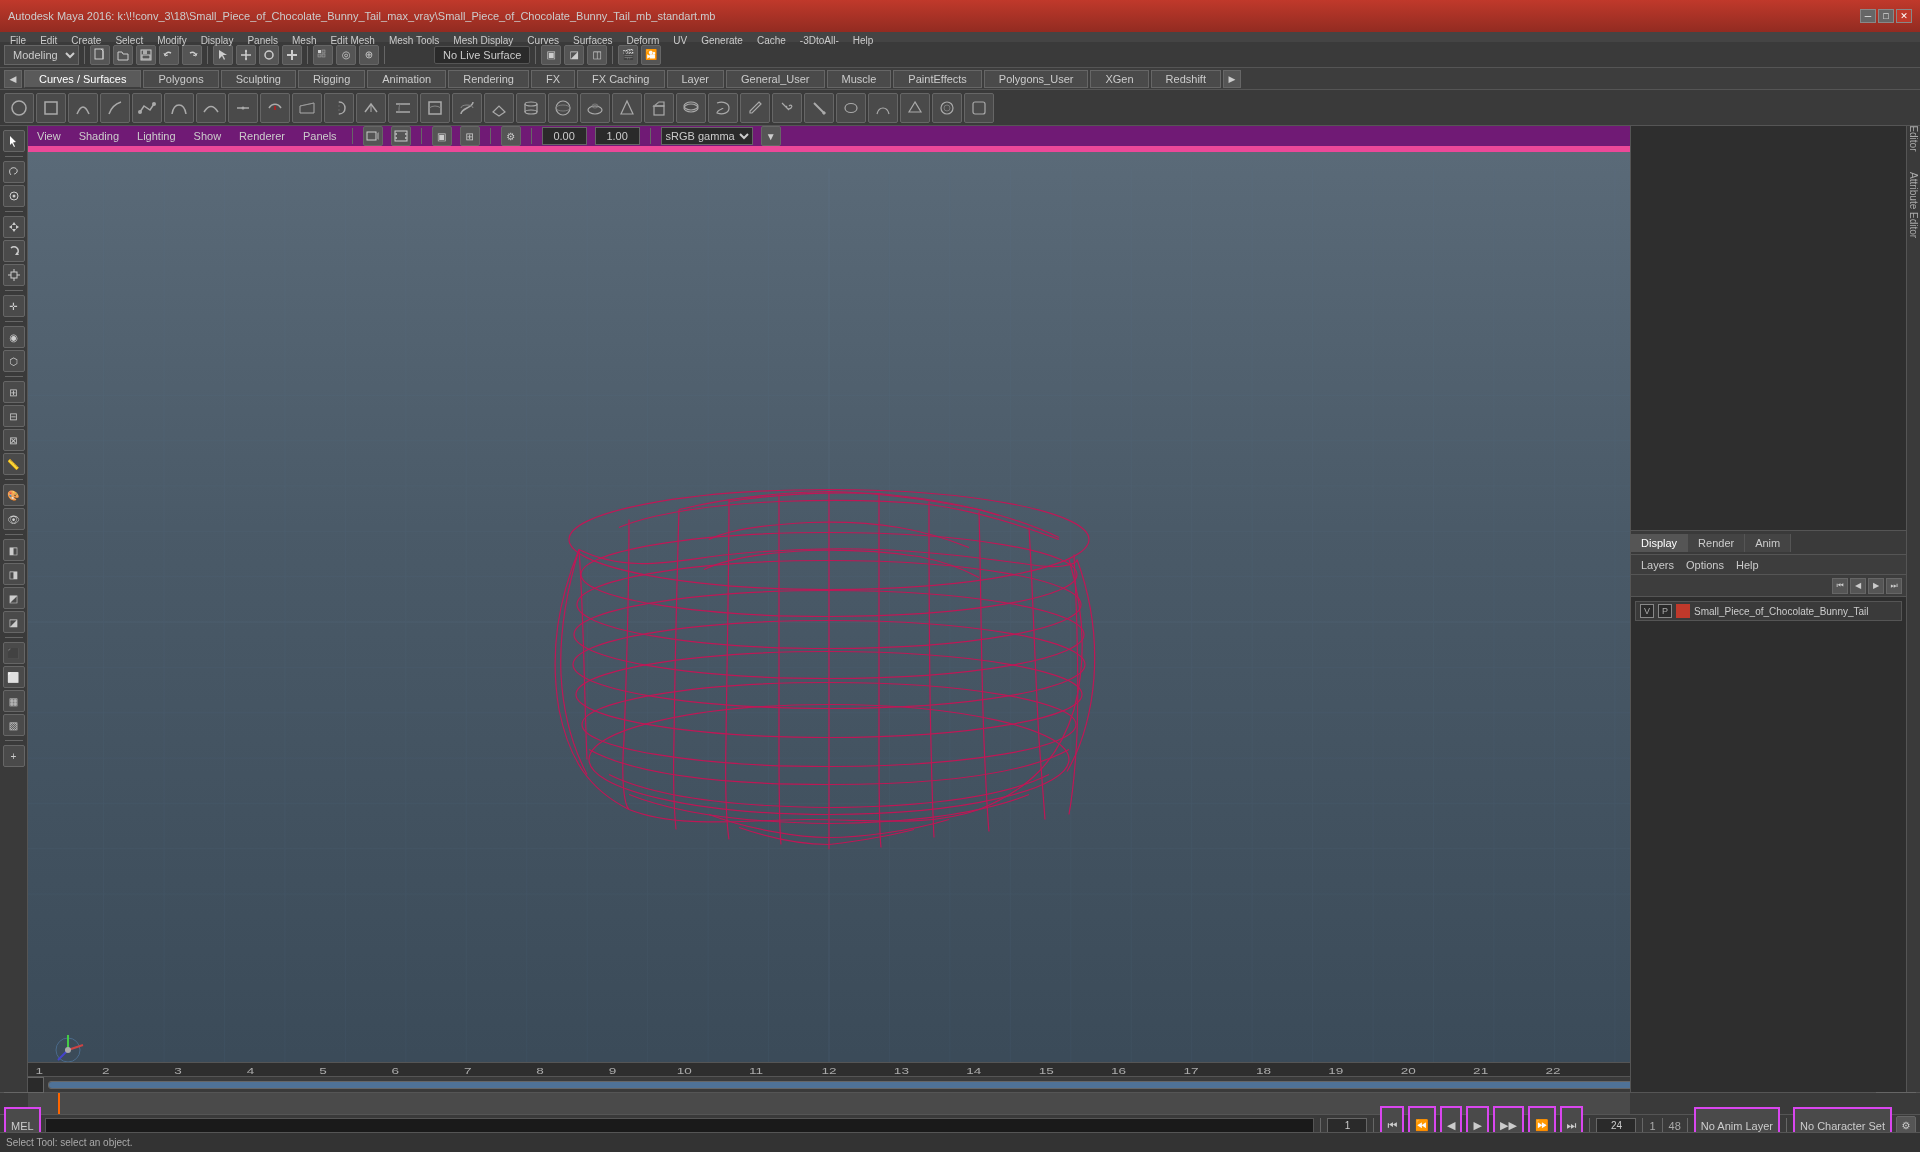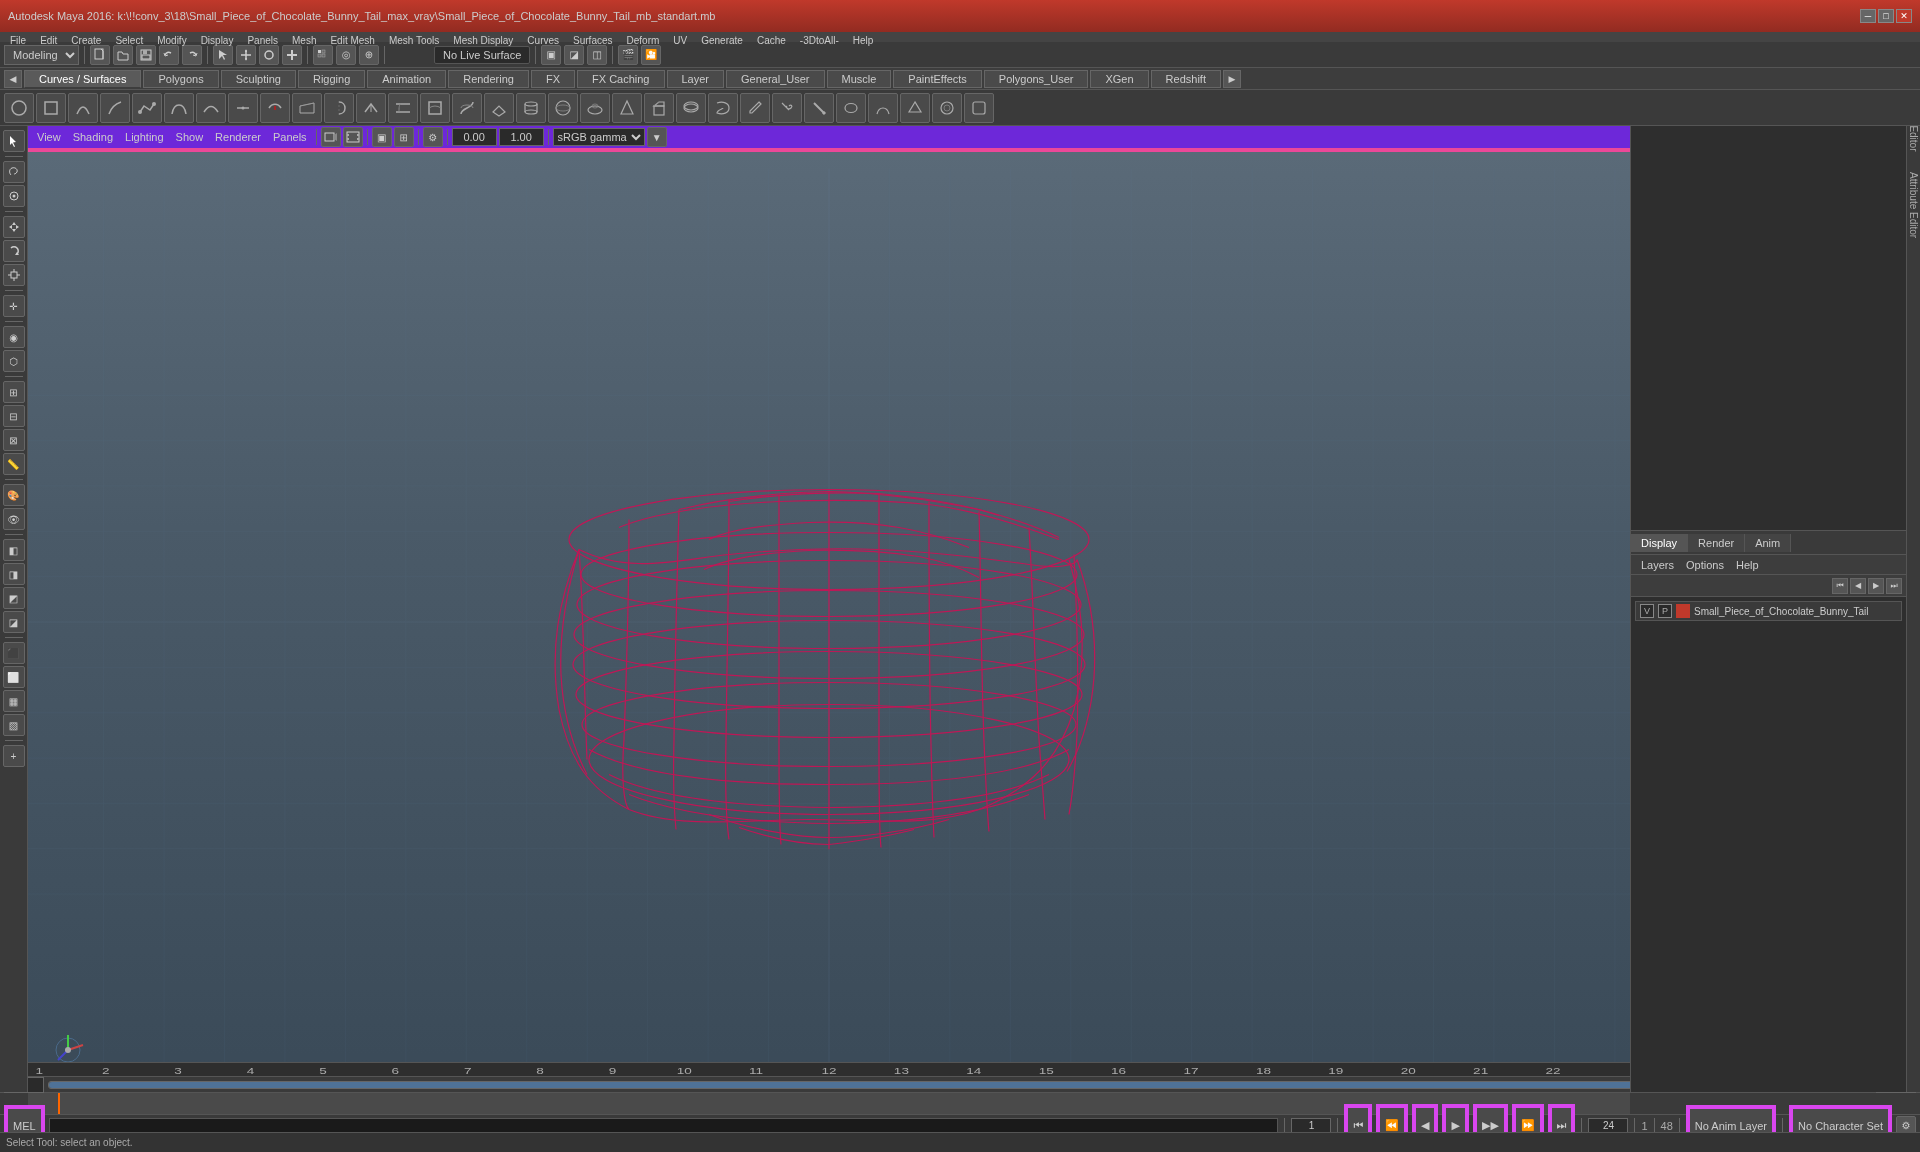--- a/index.html
+++ b/index.html
@@ -223,27 +223,27 @@
       margin: 2px 0;
     }
 
     
     #viewport-toolbar {
       position: absolute;
       top: 126px;
       left: 28px;
       right: 290px;
       height: 26px;
-      background: #6d28d9;
+      background: #701a75;
       display: flex;
       align-items: center;
       padding: 0 4px;
-      gap: 2px;
+      gap: 8px;
       z-index: 95;
-      border-bottom: 4px solid #ec4899;
+      border-bottom: 6px solid #ec4899;
     }
     .vt-btn {
       padding: 1px 5px;
       background: transparent;
       border: none;
       color: #ccc;
       font-size: 11px;
       cursor: pointer;
     }
     .vt-sep {
@@ -519,21 +519,21 @@
       background: #3a3a3a;
       border-top: 1px solid #555;
       display: flex;
       align-items: center;
       gap: 4px;
       padding: 0 4px;
     }
     .bb-btn {
       padding: 11px 5px;
       background: #4a4a4a;
-      border: 4px solid #d946ef;
+      border: 2px solid #d946ef;
       color: #ccc;
       font-size: 11px;
       cursor: pointer;
     }
     .bb-input {
       width: 40px;
       height: 16px;
       background: #2a2a2a;
       border: 1px solid #666;
       color: #ccc;

